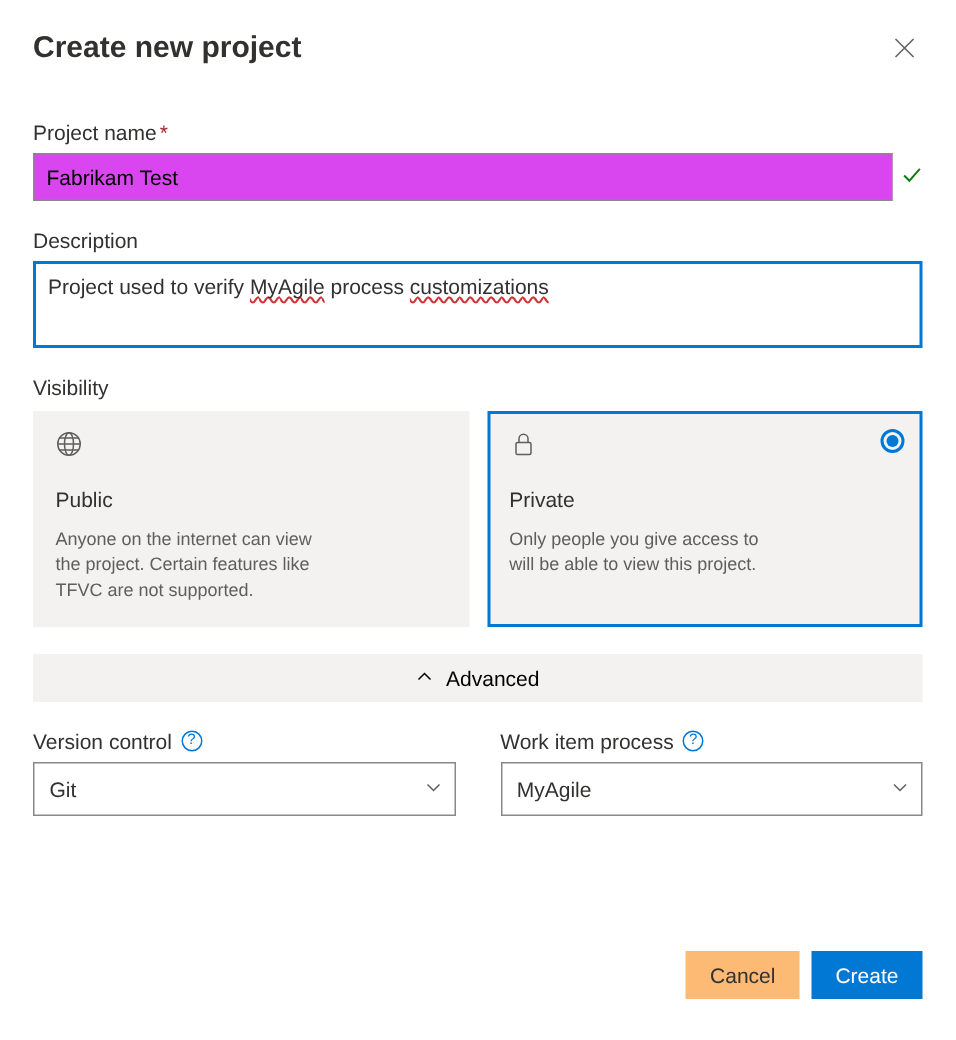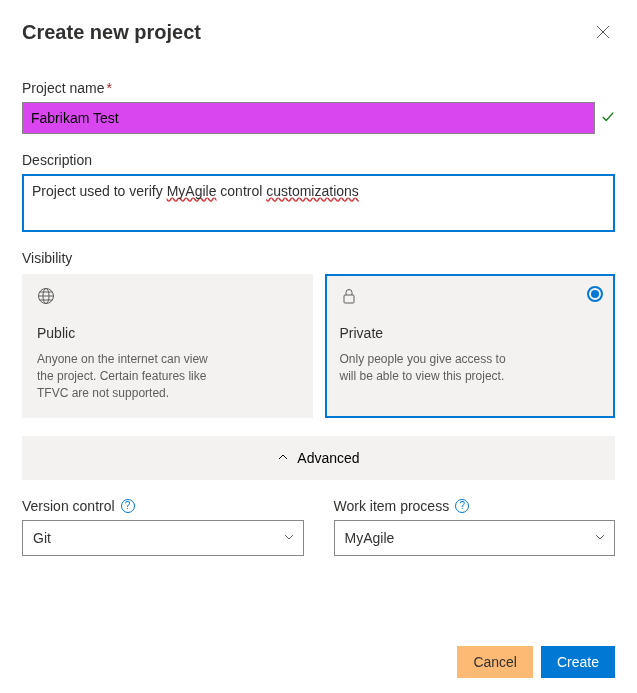--- a/index.html
+++ b/index.html
@@ -84,21 +84,21 @@
     display: flex; align-items: center; justify-content: center;
   }
   .radio-dot::after {
     content: "";
     width: 8px; height: 8px;
     background: #0078d4;
     border-radius: 50%;
   }
   .adv-toggle {
     width: 100%;
-    height: 44px;
+    height: 32px;
     background: #f3f2f1;
     border: none;
     margin-top: 16px;
     display: flex;
     align-items: center;
     justify-content: center;
     gap: 8px;
     cursor: pointer;
     font: inherit;
   }
@@ -172,21 +172,21 @@
     <span class="check">
       <svg width="14" height="14" viewBox="0 0 16 16">
           <path d="M2 8 L6 12 L14 3" stroke="currentColor" stroke-width="1.5" fill="none"></path>
         </svg>
     </span>
   </div>
 </div>
 
 <div class="field">
   <label class="label">Description</label>
-  <div class="desc-box" contenteditable="true" style=""><span>Project used to verify </span><span class="speller-1">MyAgile</span><span> control </span><span class="speller-2">customizations</span></div>
+  <div class="desc-box" contenteditable="true" style=""><span>Project used to verify </span><span class="speller-1">MyAgile</span><span> process </span><span class="speller-2">customizations</span></div>
 </div>
 
 <div class="field">
   <label class="label">Visibility</label>
   <div class="vis-cards">
     <div class="card">
       <div class="icon">
         <svg width="18" height="18" viewBox="0 0 18 18" fill="none" stroke="currentColor" stroke-width="1">
           <circle cx="9" cy="9" r="7.5"></circle>
           <ellipse cx="9" cy="9" rx="3" ry="7.5"></ellipse>

